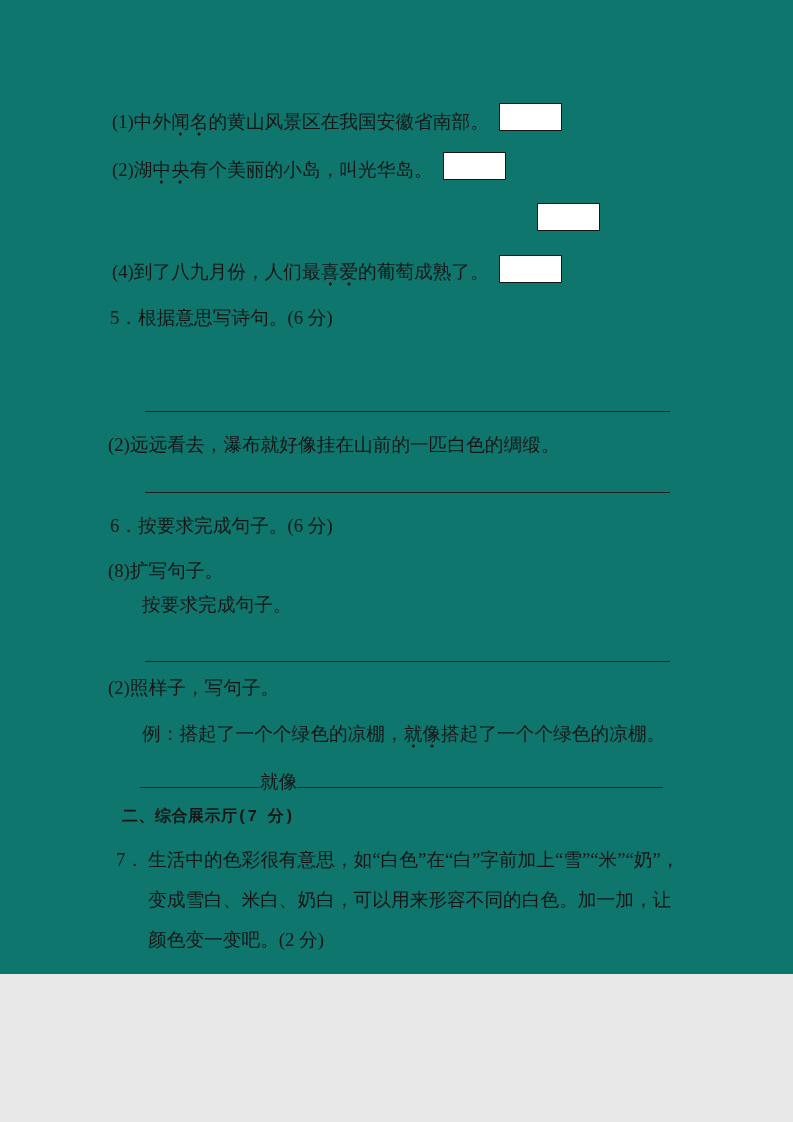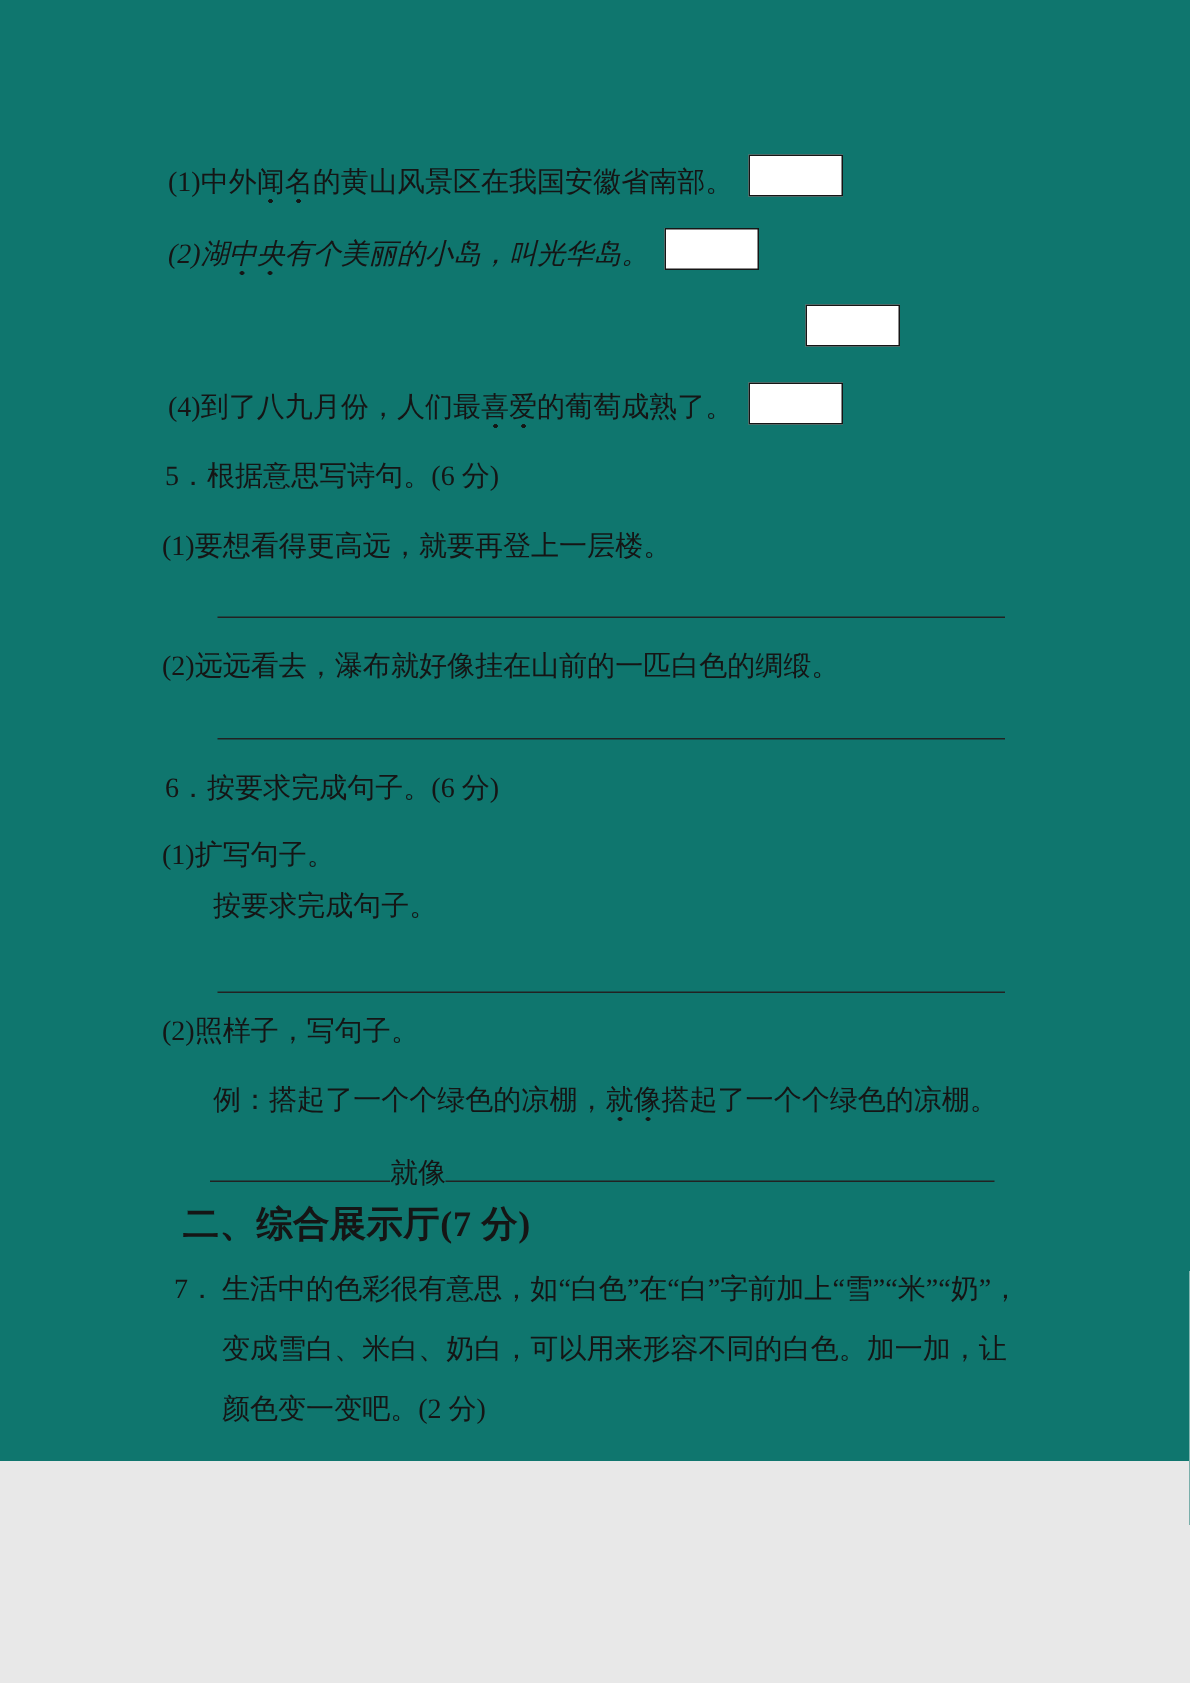--- a/index.html
+++ b/index.html
@@ -36,50 +36,49 @@
     height: 0;
     border-top: 1.5px solid #222222;
   }
   .blankline {
     display: inline-block;
     height: 22px;
     border-bottom: 1.5px solid #222222;
     vertical-align: baseline;
   }
   .heading {
-    font-family: Liberation Serif, serif;
+    font-family: Liberation Mono, monospace;
     font-weight: bold;
-    font-size: 24px;
+    font-size: 16px;
     letter-spacing: 0.5px;
   }
 </style>
 </head>
 <body>
 
 <div class="page">
 
   <div class="row" style="top:109px; left:112px;"><span>(1)</span><span>中外</span><span class="emph">闻名</span><span>的黄山风景区在我国安徽省南部。</span></div>
   <div class="ansbox" style="top:103px; left:499px;"></div>
 
-  <div class="row" style="top:157px; left:112px;font-style:italic;"><span>(2)</span><span>湖</span><span class="emph">中央</span><span>有个美丽的小岛，叫光华岛。</span></div>
+  <div class="row" style="top:157px; left:112px;"><span>(2)</span><span>湖</span><span class="emph">中央</span><span>有个美丽的小岛，叫光华岛。</span></div>
   <div class="ansbox" style="top:152px; left:443px;"></div>
 
   <div class="ansbox" style="top:203px; left:537px;"></div>
 
   <div class="row" style="top:259px; left:112px;"><span>(4)</span><span>到了八九月份，人们最</span><span class="emph">喜爱</span><span>的葡萄成熟了。</span></div>
   <div class="ansbox" style="top:255px; left:499px;"></div>
 
   <div class="row" style="top:305px; left:110px;">5．根据意思写诗句。(6 分)</div>
-  <div class="row" style="top:352px; left:108px;">(1)要想看得更高远，就要再登上一层楼。</div>
   <div class="uline" style="top:411px; left:145px; width:525px;"></div>
   <div class="row" style="top:432px; left:108px;">(2)远远看去，瀑布就好像挂在山前的一匹白色的绸缎。</div>
   <div class="uline" style="top:492px; left:145px; width:525px;"></div>
 
   <div class="row" style="top:513px; left:110px;">6．按要求完成句子。(6 分)</div>
-  <div class="row" style="top:558px; left:108px;">(1)扩写句子。</div>
+  <div class="row" style="top:558px; left:108px;">(8)扩写句子。</div>
   <div class="row" style="top:592px; left:142px;">按要求完成句子。</div>
   <div class="uline" style="top:661px; left:145px; width:525px;"></div>
   <div class="row" style="top:675px; left:108px;">(2)照样子，写句子。</div>
   <div class="row" style="top:721px; left:142px;"><span>例：搭起了一个个绿色的凉棚，</span><span class="emph">就像</span><span>搭起了一个个绿色的凉棚。</span></div>
   <div class="row" style="top:766px; left:140px;"><span class="blankline" style="width:120px;"></span><span>就像</span><span class="blankline" style="width:366px;"></span></div>
 
   <div class="row heading" style="top:804px; left:122px;">二、综合展示厅(7 分)</div>
 
   <div class="row" style="top:847px; left:116px;">7．</div>
   <div class="row" style="top:847px; left:148px;">生活中的色彩很有意思，如“白色”在“白”字前加上“雪”“米”“奶”，</div>

